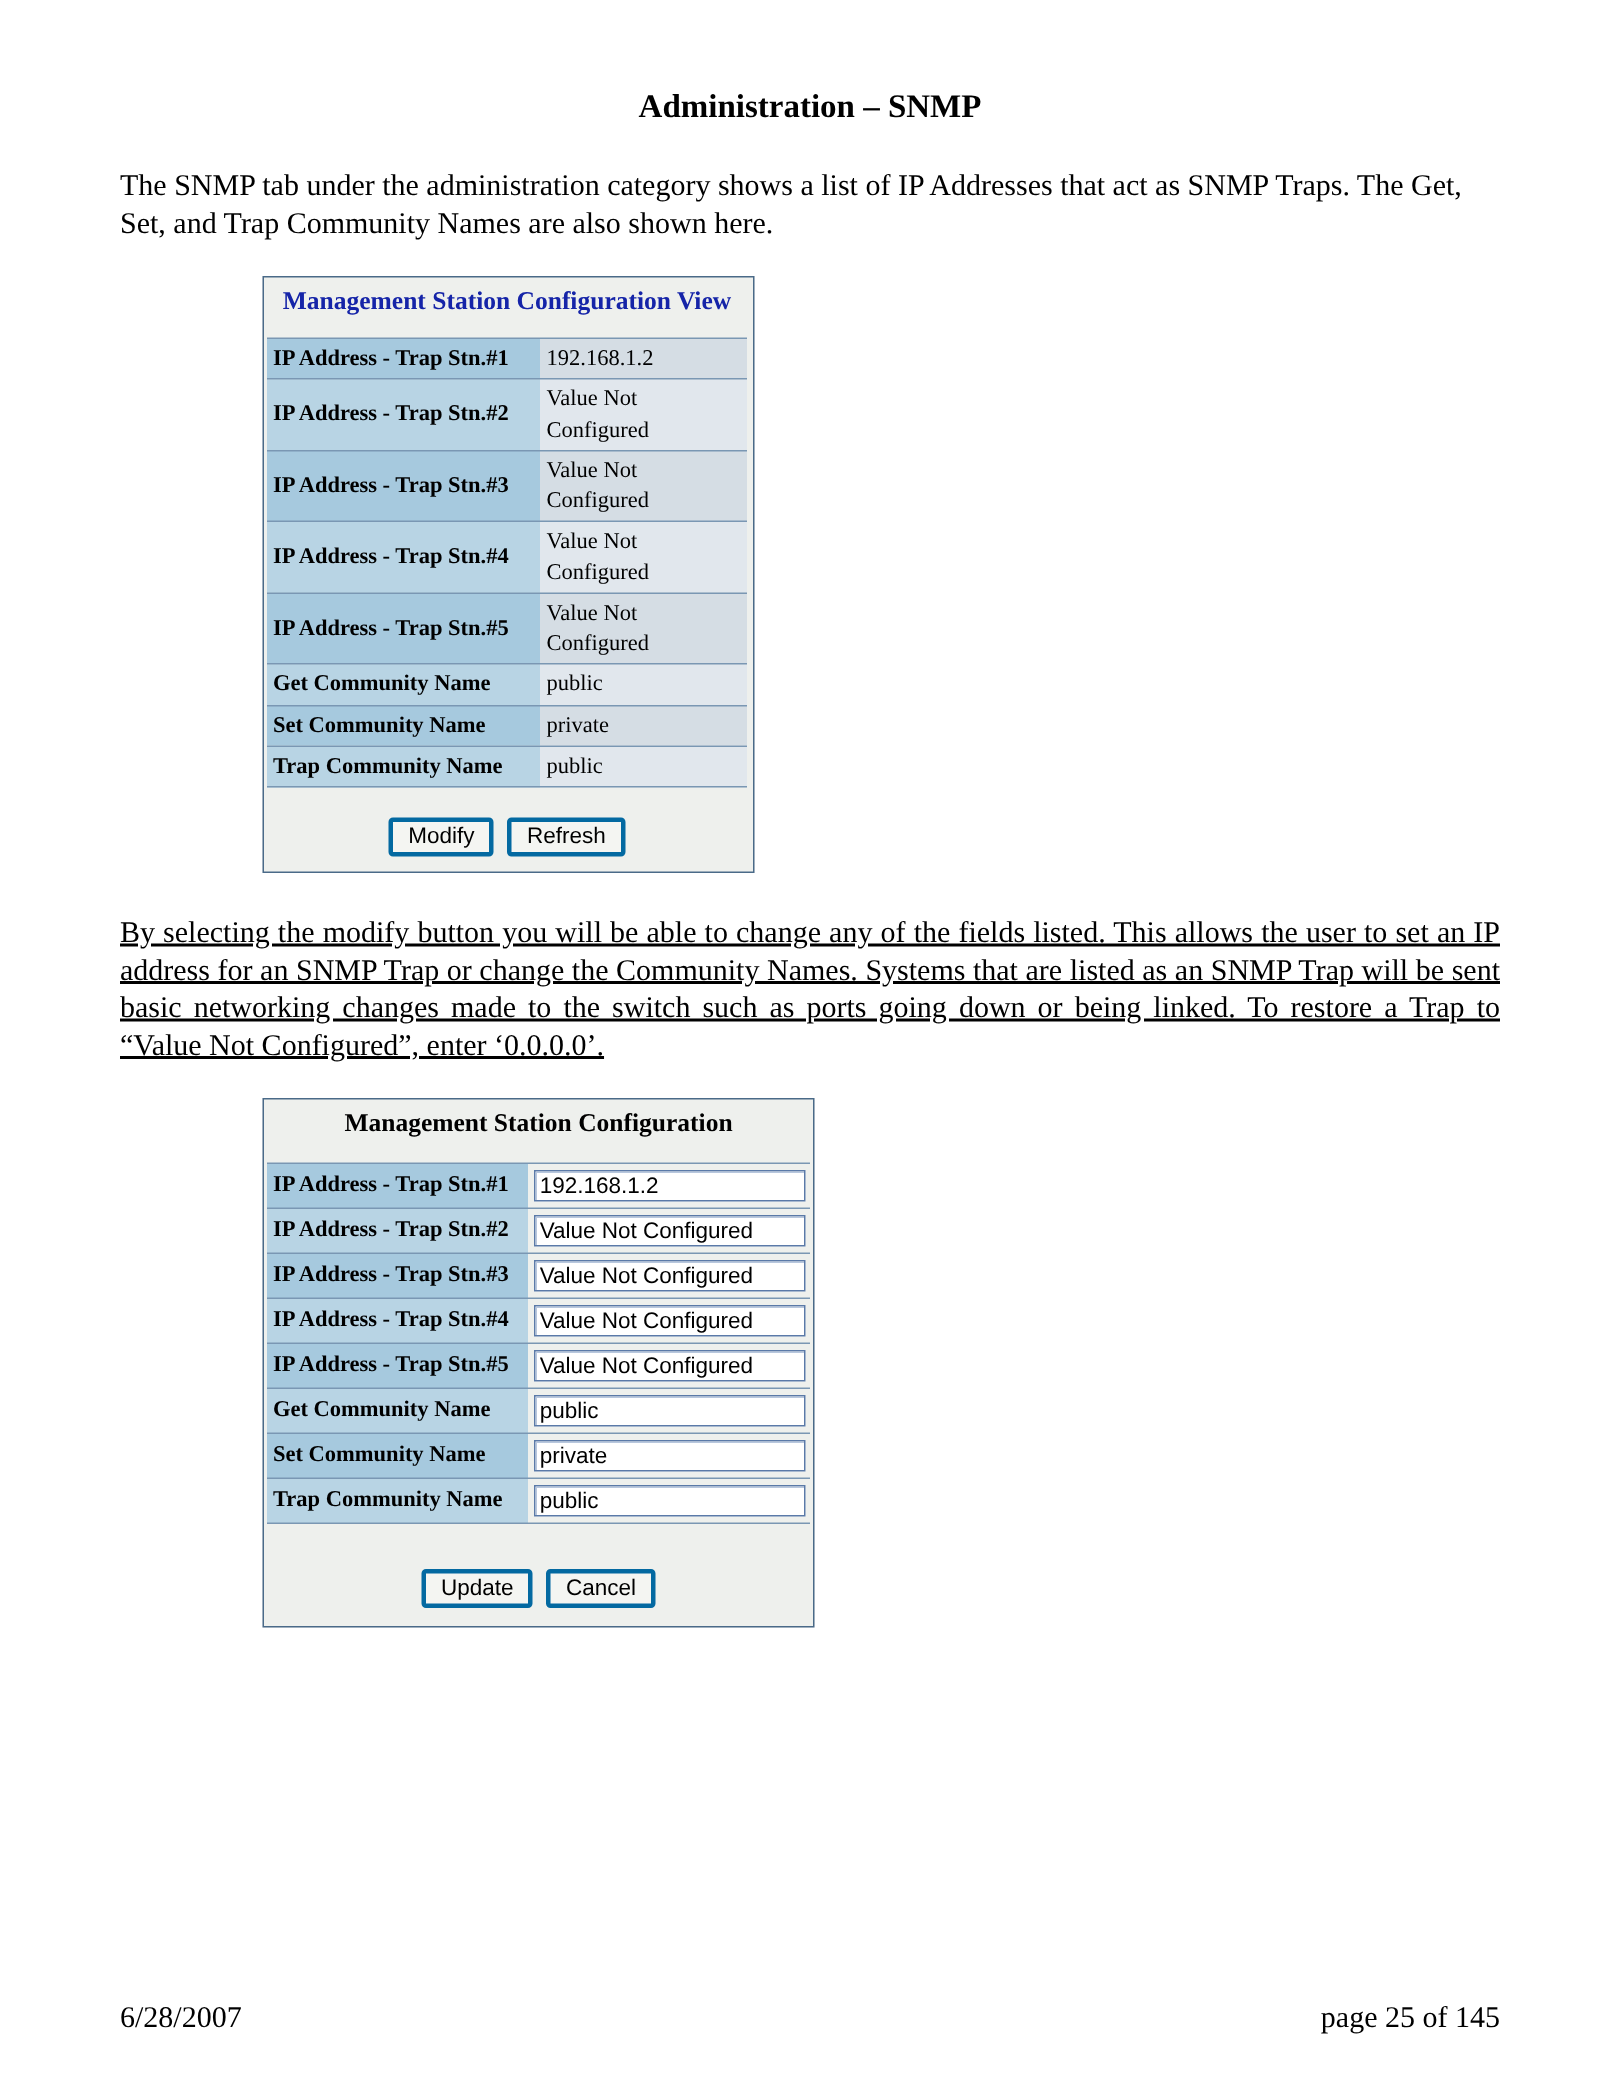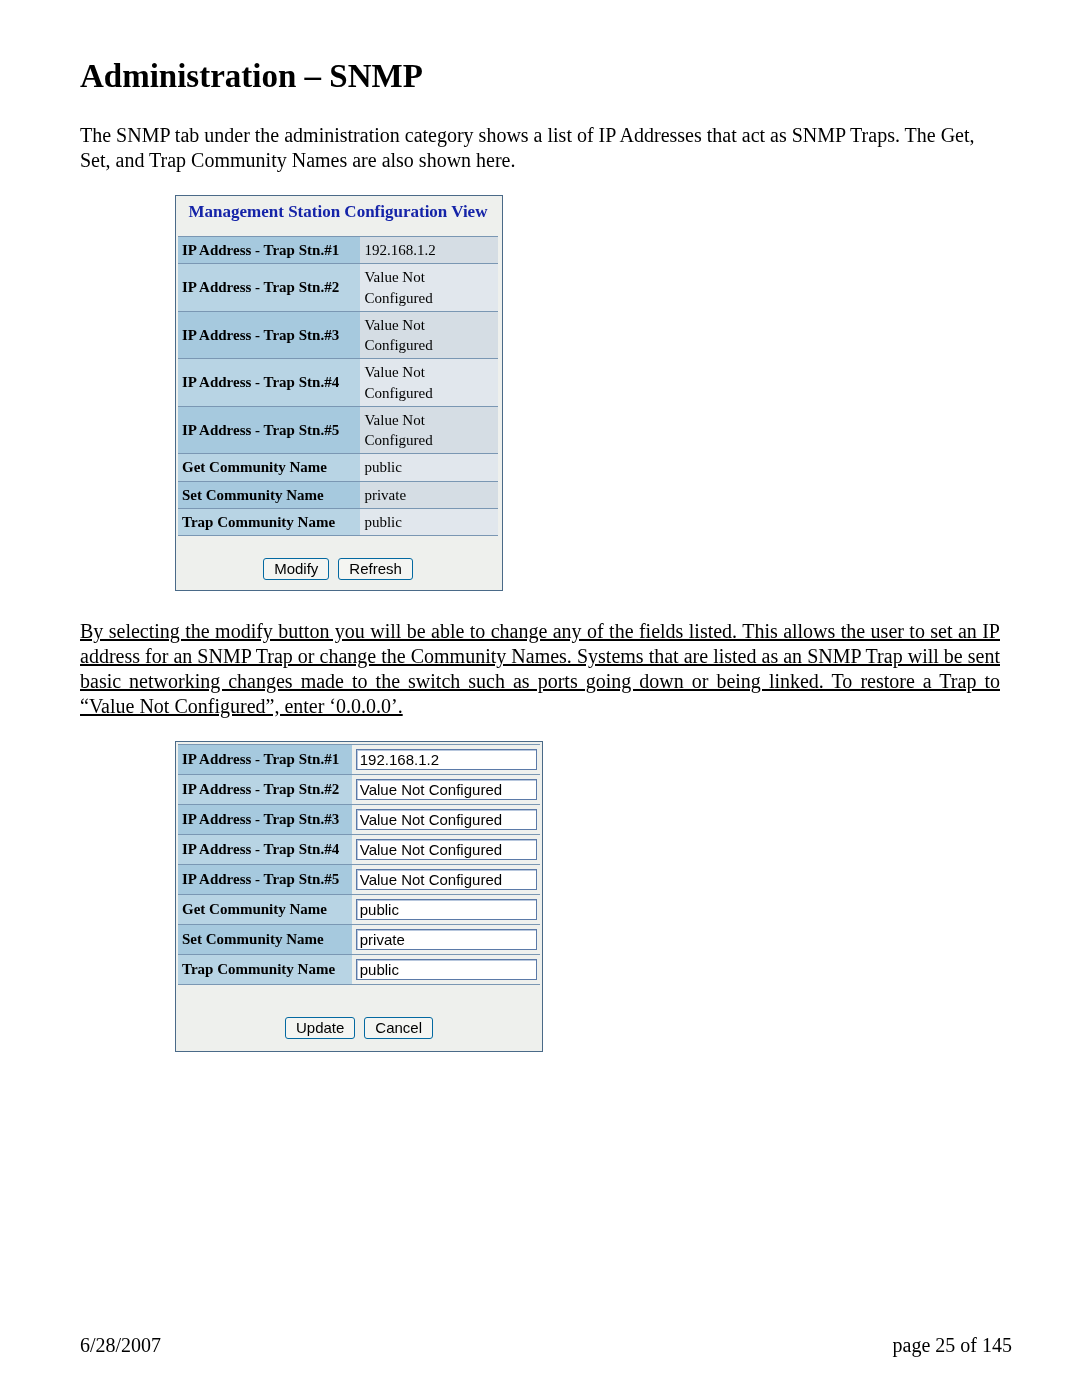--- a/index.html
+++ b/index.html
@@ -8,23 +8,24 @@
     height:1397px;
     font-family:"Times New Roman",Times,serif;
     font-size:20px;
     color:#000;
     background:#fff;
     position:relative;
     box-sizing:border-box;
     padding:58px 80px 0 80px;
   }
   h1{
-    font-size:33px;
+    font-size:22px;
     font-weight:bold;
     margin:0 0 28px 0;
+    text-align:center;
   }
   p.intro{
     margin:0 0 22px 0;
     line-height:1.25;
   }
   p.mid{
     margin:28px 0 22px 0;
     line-height:1.25;
     text-align:justify;
     text-decoration:underline;
@@ -70,21 +71,21 @@
   table.view tr:last-child td{border-bottom:1px solid #7a97b3;}
   .panel1 .btns{
     text-align:center;
     padding-top:20px;
   }
   button.uibtn{
     font-family:Arial,sans-serif;
     font-size:15px;
     padding:1px 10px 2px 10px;
     margin:0 2px;
-    border:1px solid #0369a1;
+    border:3px solid #0369a1;
     border-radius:3px;
     background:#f4f5f2;
     cursor:pointer;
   }
 
   
   .panel2{
     width:362px;
     margin:0 0 0 95px;
     border:1px solid #4a6a88;
@@ -130,21 +131,21 @@
   }
   .panel2 .btns{
     text-align:center;
     padding-top:30px;
   }
 
   
   .footer{
     position:absolute;
     left:80px;
-    right:68px;
+    right:80px;
     bottom:40px;
     font-size:20px;
     display:flex;
     justify-content:space-between;
   }
 </style>
 </head>
 <body>
 
 <h1>Administration – SNMP</h1>
@@ -191,20 +192,21 @@
     </table>
   <div class="btns">
     <button class="uibtn">Modify</button>
     <button class="uibtn">Refresh</button>
   </div>
 </div>
 
 <p class="mid">By selecting the modify button you will be able to change any of the fields listed.  This allows the user to set an IP address for an SNMP Trap or change the Community Names.  Systems that are listed as an SNMP Trap will be sent basic networking changes made to the switch such as ports going down or being linked.  To restore a Trap to “Value Not Configured”, enter ‘0.0.0.0’.</p>
 
 <div class="panel2">
+  <div class="title">Management Station Configuration</div>
   <table class="edit">
     <tbody>
         <tr>
           <td>IP Address - Trap Stn.#1</td>
           <td><input class="txt" value="192.168.1.2" style=""></td>
         </tr>
     <tr>
           <td>IP Address - Trap Stn.#2</td>
           <td><input class="txt" value="Value Not Configured" style=""></td>
         </tr>

